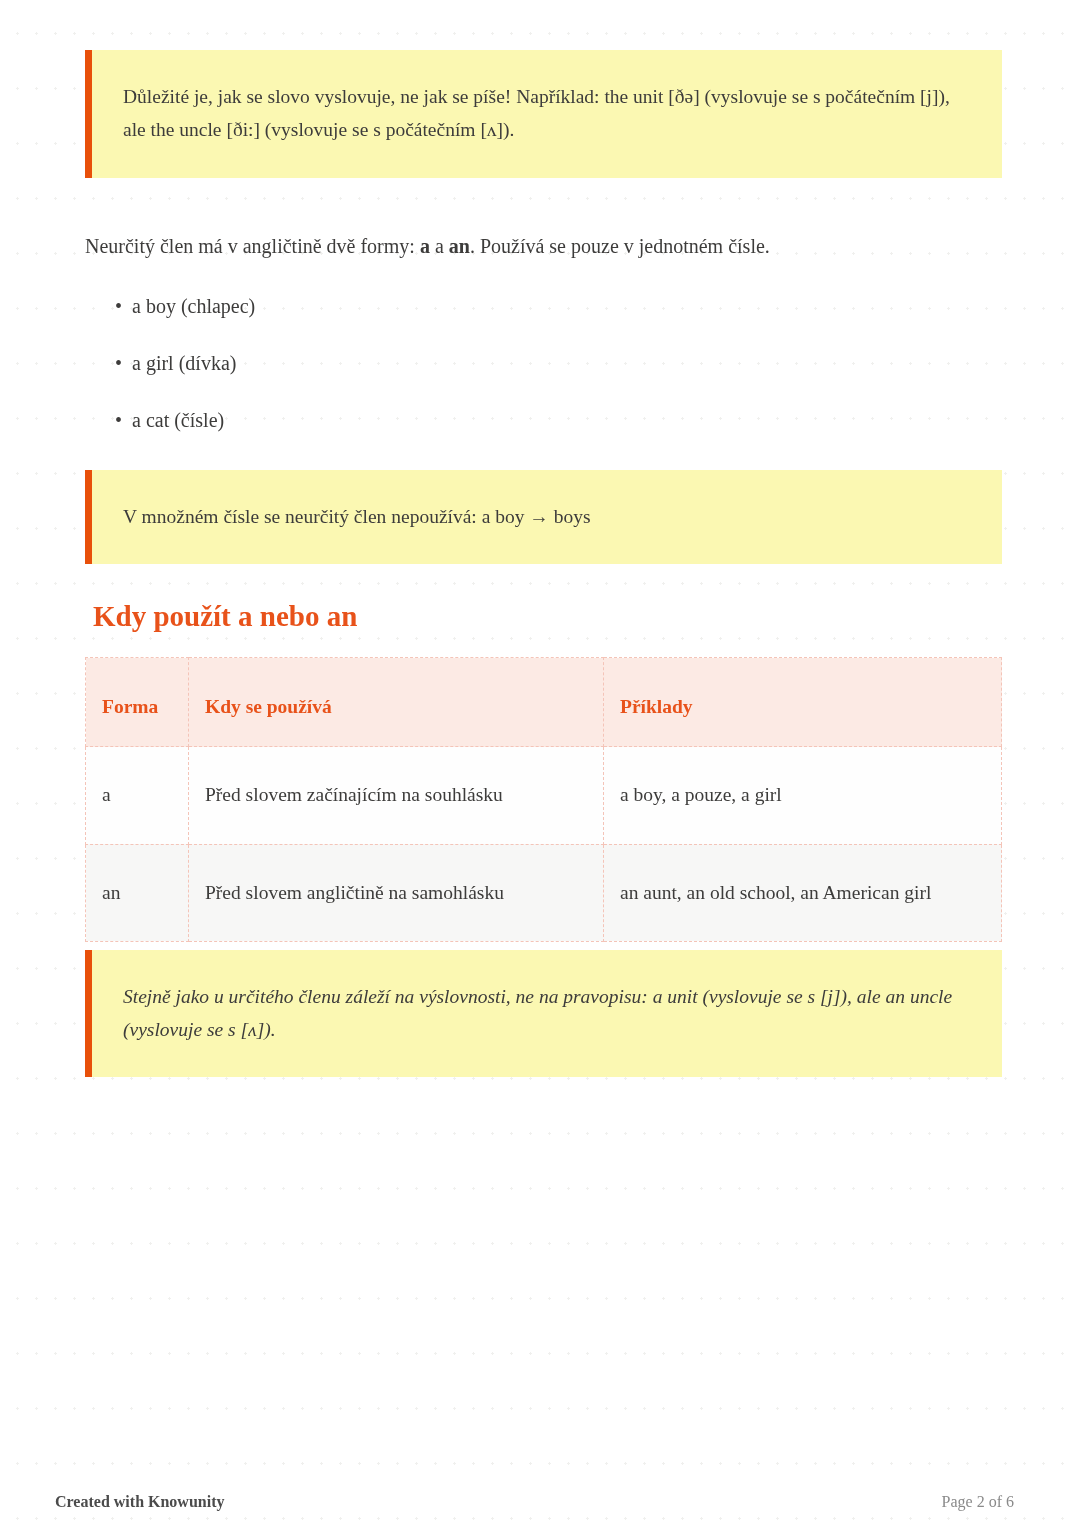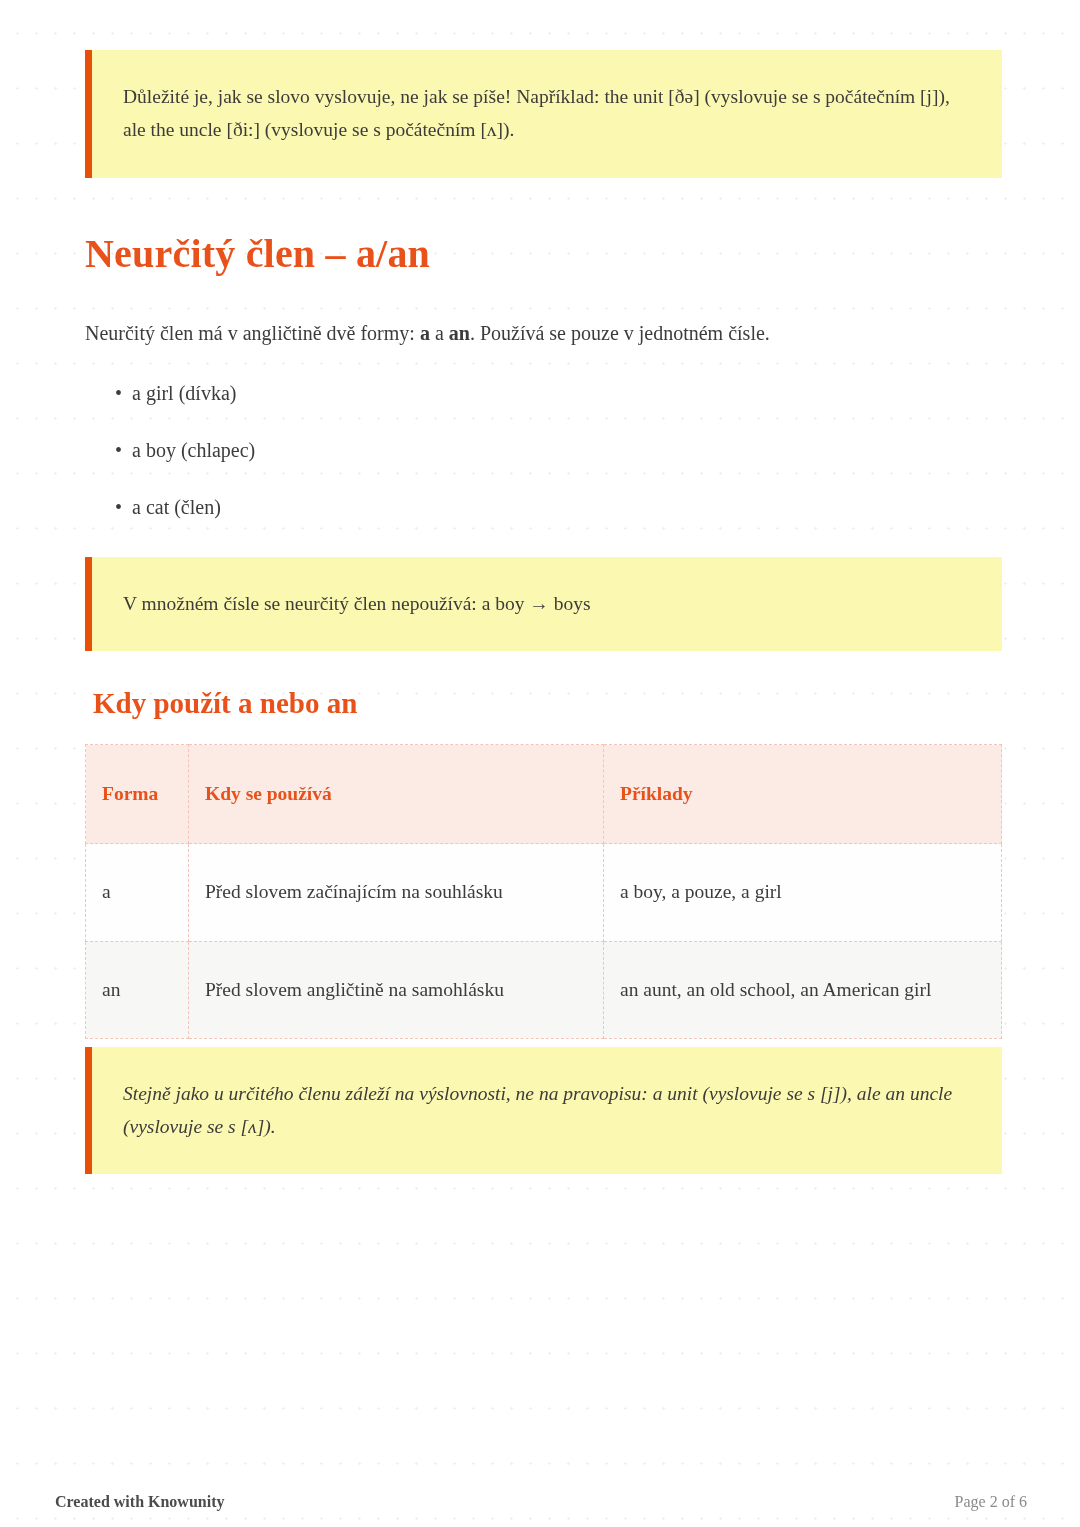--- a/index.html
+++ b/index.html
@@ -85,31 +85,31 @@
     vertical-align: top;
     padding: 33px 22px 33px 16px;
     font-size: 19.5px;
     line-height: 1.55;
   }
   table.usage-table th {
     background: #fceae4;
     color: #e8521a;
     font-weight: 700;
     padding-top: 34px;
-    padding-bottom: 34px;
+    padding-bottom: 24px;
   }
   table.usage-table td { background: #fefefe; }
   table.usage-table tr.alt td { background: #f7f7f6; }
   col.c-forma { width: 103px; }
   col.c-usage { width: 415px; }
   col.c-examples { width: auto; }
   .footer {
     position: absolute;
     left: 55px;
-    right: 53px;
+    right: 66px;
     bottom: 16px;
     display: flex;
     justify-content: space-between;
     align-items: flex-start;
     margin-top: 22px;
   }
   .footer-left {
     font-size: 16px;
     font-weight: 700;
     color: #4b4b4b;
@@ -123,28 +123,27 @@
 </head>
 <body>
 
 <div class="page">
   <div class="content">
 
     <div class="callout callout-1">
       <p>Důležité je, jak se slovo vyslovuje, ne jak se píše! Například: the unit [ðə] (vyslovuje se s počátečním [j]), ale the uncle [ði:] (vyslovuje se s počátečním [ʌ]).</p>
     </div>
 
-    <h1 class="heading">Neurčitý člen – a/an</h1>
 
     <p class="intro"><span>Neurčitý člen má v angličtině dvě formy: </span><strong>a</strong><span> a </span><strong>an</strong><span>. Používá se pouze v jednotném čísle.</span></p>
 
     <ul class="bullets">
+      <li><span>a boy (chlapec)</span></li>
       <li><span>a girl (dívka)</span></li>
-      <li><span>a boy (chlapec)</span></li>
-      <li><span>a cat (člen)</span></li>
+      <li><span>a cat (čísle)</span></li>
     </ul>
 
     <div class="callout callout-2">
       <p>V množném čísle se neurčitý člen nepoužívá: a boy → boys</p>
     </div>
 
     <h2 class="subheading">Kdy použít a nebo an</h2>
 
     <table class="usage-table">
       <colgroup>

